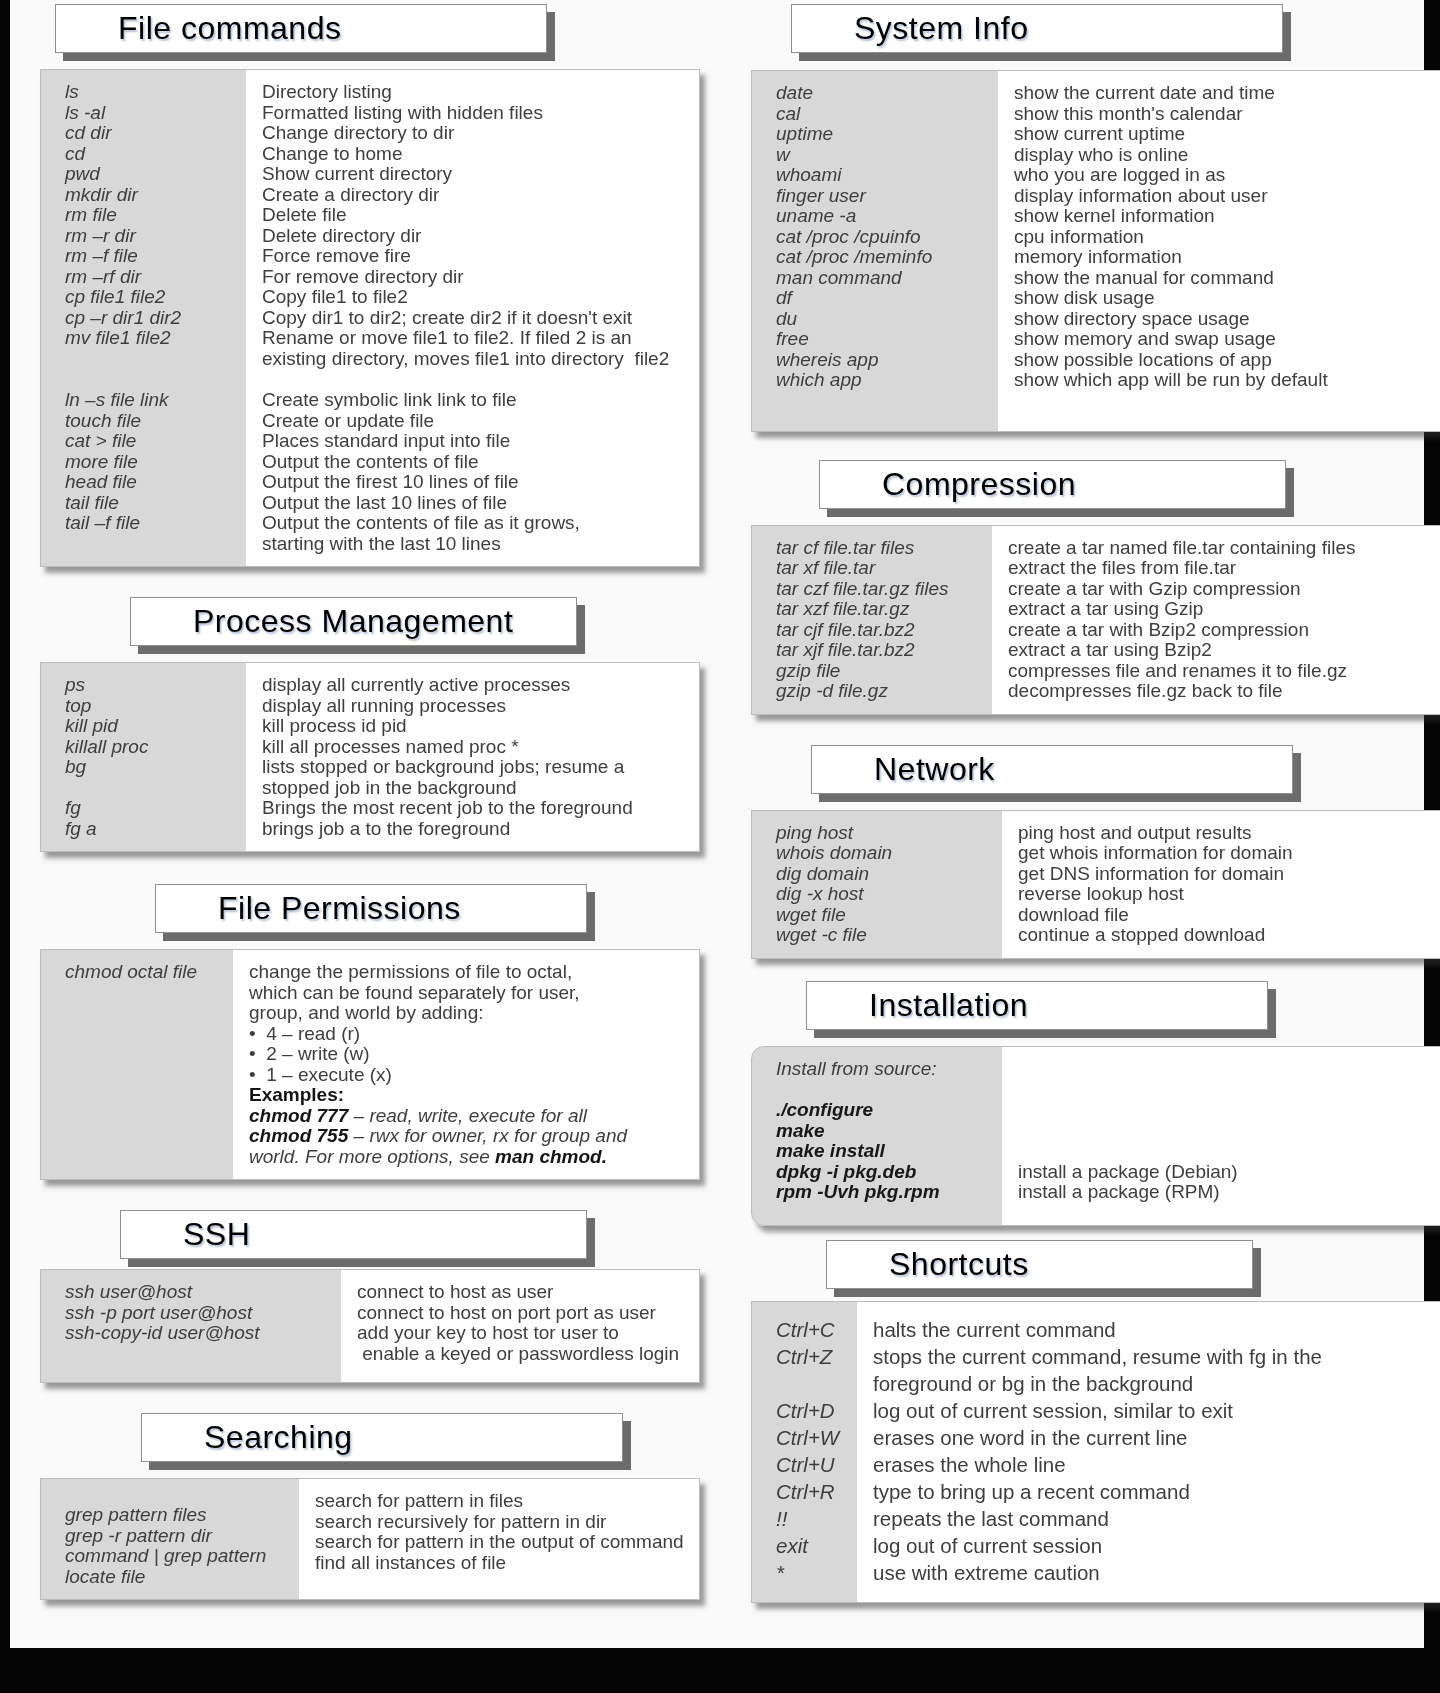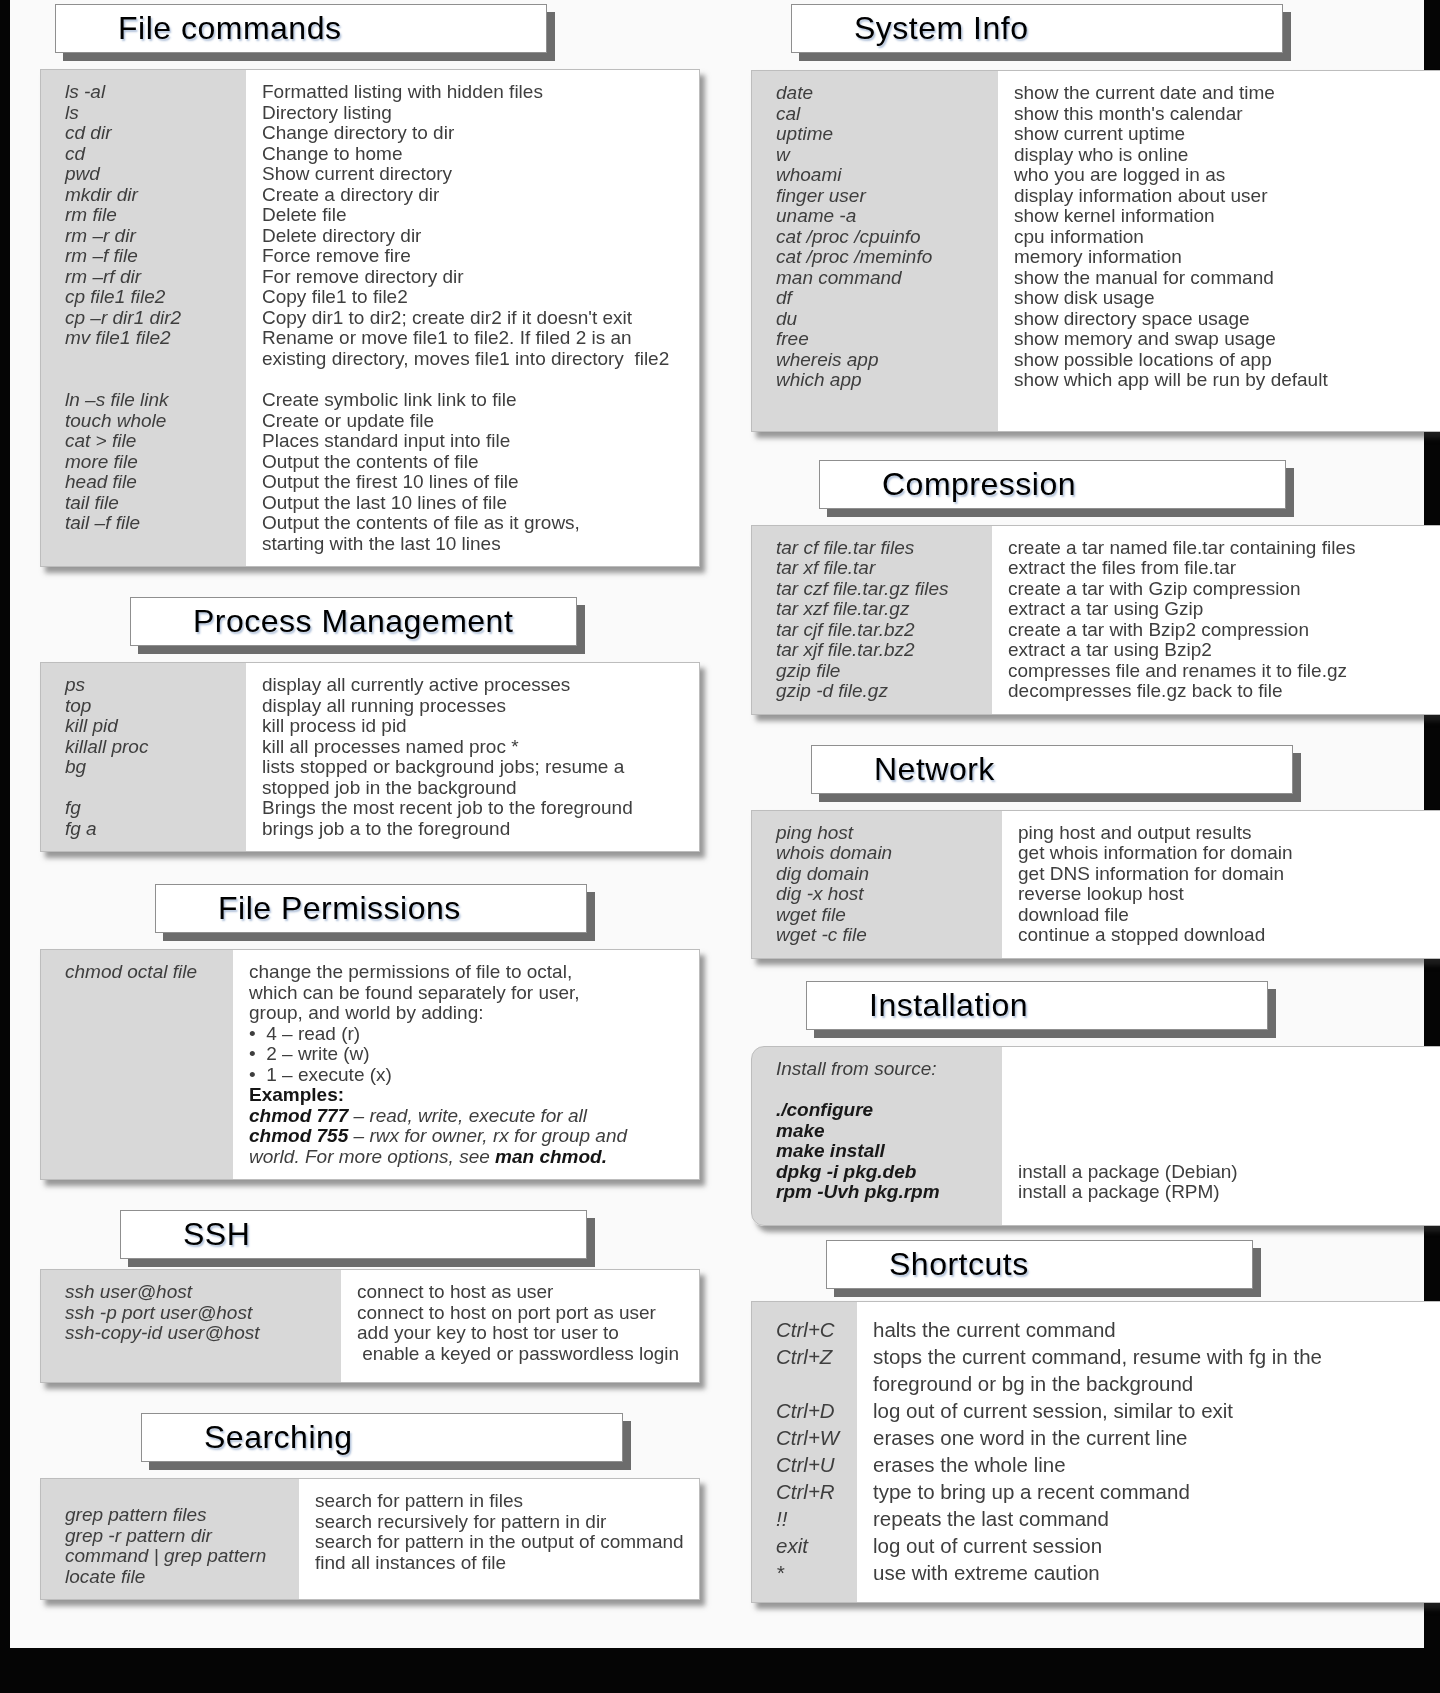--- a/index.html
+++ b/index.html
@@ -53,29 +53,29 @@
   <div class="frame frame-left"></div>
   <div class="frame frame-right"></div>
   <div class="frame frame-bottom"></div>
   <div class="col col-left" id="col-left">
       <section class="s-file-commands">
         <div class="hdrbox" style="margin-top: 4px; margin-left: 15px; width: 490px;">
           <h2>File commands</h2>
         </div>
         <div class="tbl" style="--gw: 205px; margin-top: 16px;">
           <div class="row">
+            <div class="c">ls</div>
+            <div class="d">
+              <div class="dl">Directory listing</div>
+            </div>
+          </div>
+          <div class="row">
             <div class="c">ls -al</div>
             <div class="d">
               <div class="dl">Formatted listing with hidden files</div>
-            </div>
-          </div>
-          <div class="row">
-            <div class="c">ls</div>
-            <div class="d">
-              <div class="dl">Directory listing</div>
             </div>
           </div>
           <div class="row">
             <div class="c">cd dir</div>
             <div class="d">
               <div class="dl">Change directory to dir</div>
             </div>
           </div>
           <div class="row">
             <div class="c">cd</div>
@@ -139,21 +139,21 @@
             </div>
           </div>
           <div class="row gap"></div>
           <div class="row">
             <div class="c">ln –s file link</div>
             <div class="d">
               <div class="dl">Create symbolic link link to file</div>
             </div>
           </div>
           <div class="row">
-            <div class="c">touch whole</div>
+            <div class="c">touch file</div>
             <div class="d">
               <div class="dl">Create or update file</div>
             </div>
           </div>
           <div class="row">
             <div class="c">cat &gt; file</div>
             <div class="d">
               <div class="dl">Places standard input into file</div>
             </div>
           </div>

